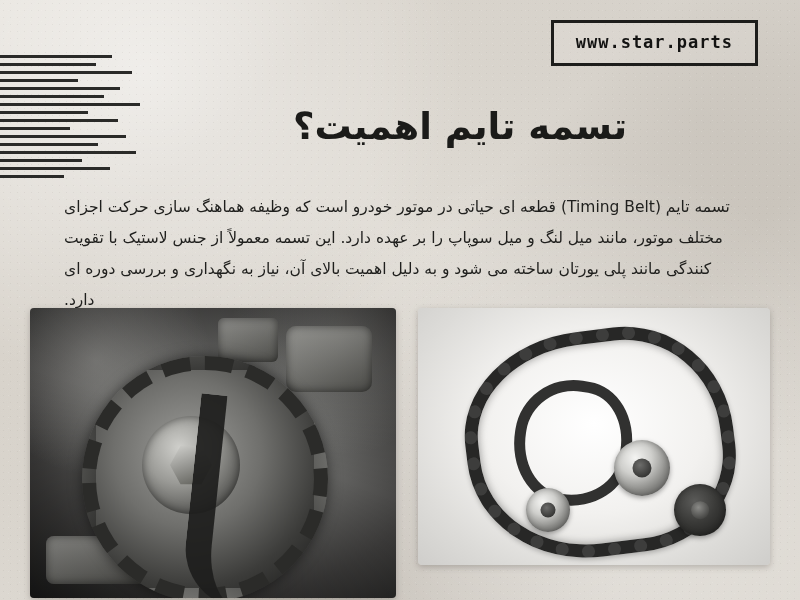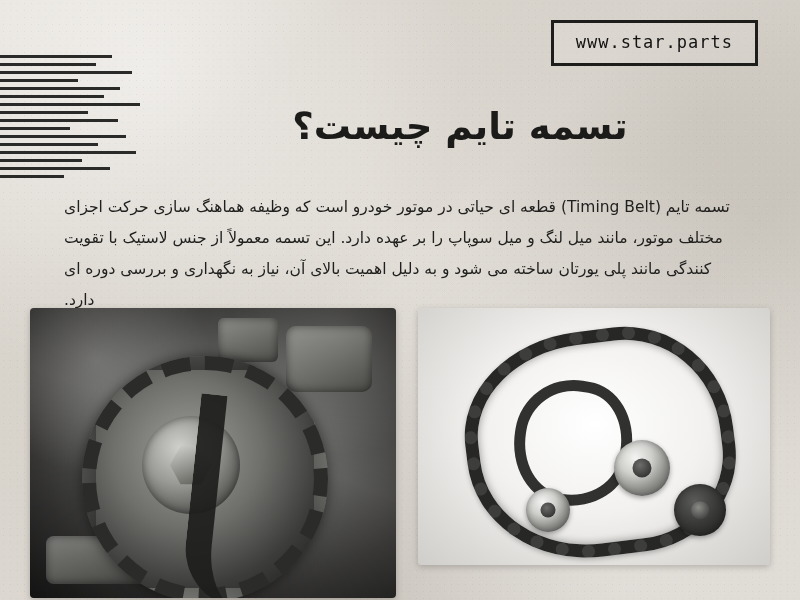--- a/index.html
+++ b/index.html
@@ -61,21 +61,21 @@
     position: absolute;
     top: 20px;
     right: 42px;
     border: 3px solid #1d1d1b;
     padding: 9px 22px 11px 22px;
     background: rgba(233,229,222,0.25);
   }
   .site-badge .site-text {
     font-family: "DejaVu Sans Mono", "Liberation Mono", monospace;
     font-size: 17px;
-    font-weight: normal;
+    font-weight: bold;
     letter-spacing: 1px;
     color: #131312;
     direction: ltr;
     white-space: nowrap;
   }
 
   
   .title {
     position: absolute;
     top: 78px;
@@ -275,21 +275,21 @@
     <div class="line" style="top:96px;  width:136px;"></div>
     <div class="line" style="top:104px; width:82px;"></div>
     <div class="line" style="top:112px; width:110px;"></div>
     <div class="line" style="top:120px; width:64px;"></div>
   </div>
 
   <div class="site-badge">
     <div class="site-text">www.star.parts</div>
   </div>
 
-  <h1 class="title">تسمه تایم چیست؟</h1>
+  <h1 class="title">تسمه تایم اهمیت؟</h1>
 
   <p class="body-text">تسمه تایم (Timing Belt) قطعه ای حیاتی در موتور خودرو است که وظیفه هماهنگ سازی حرکت اجزای مختلف موتور، مانند میل لنگ و میل سوپاپ را بر عهده دارد. این تسمه معمولاً از جنس لاستیک با تقویت کنندگی مانند پلی یورتان ساخته می شود و به دلیل اهمیت بالای آن، نیاز به نگهداری و بررسی دوره ای دارد.</p>
 
   <div class="images">
 
     <div class="photo photo-left">
       <div class="belt-loop belt-main"></div>
       <div class="belt-teeth"></div>
       <div class="belt-loop belt-inner"></div>
       <div class="pulley pulley-a"></div>

